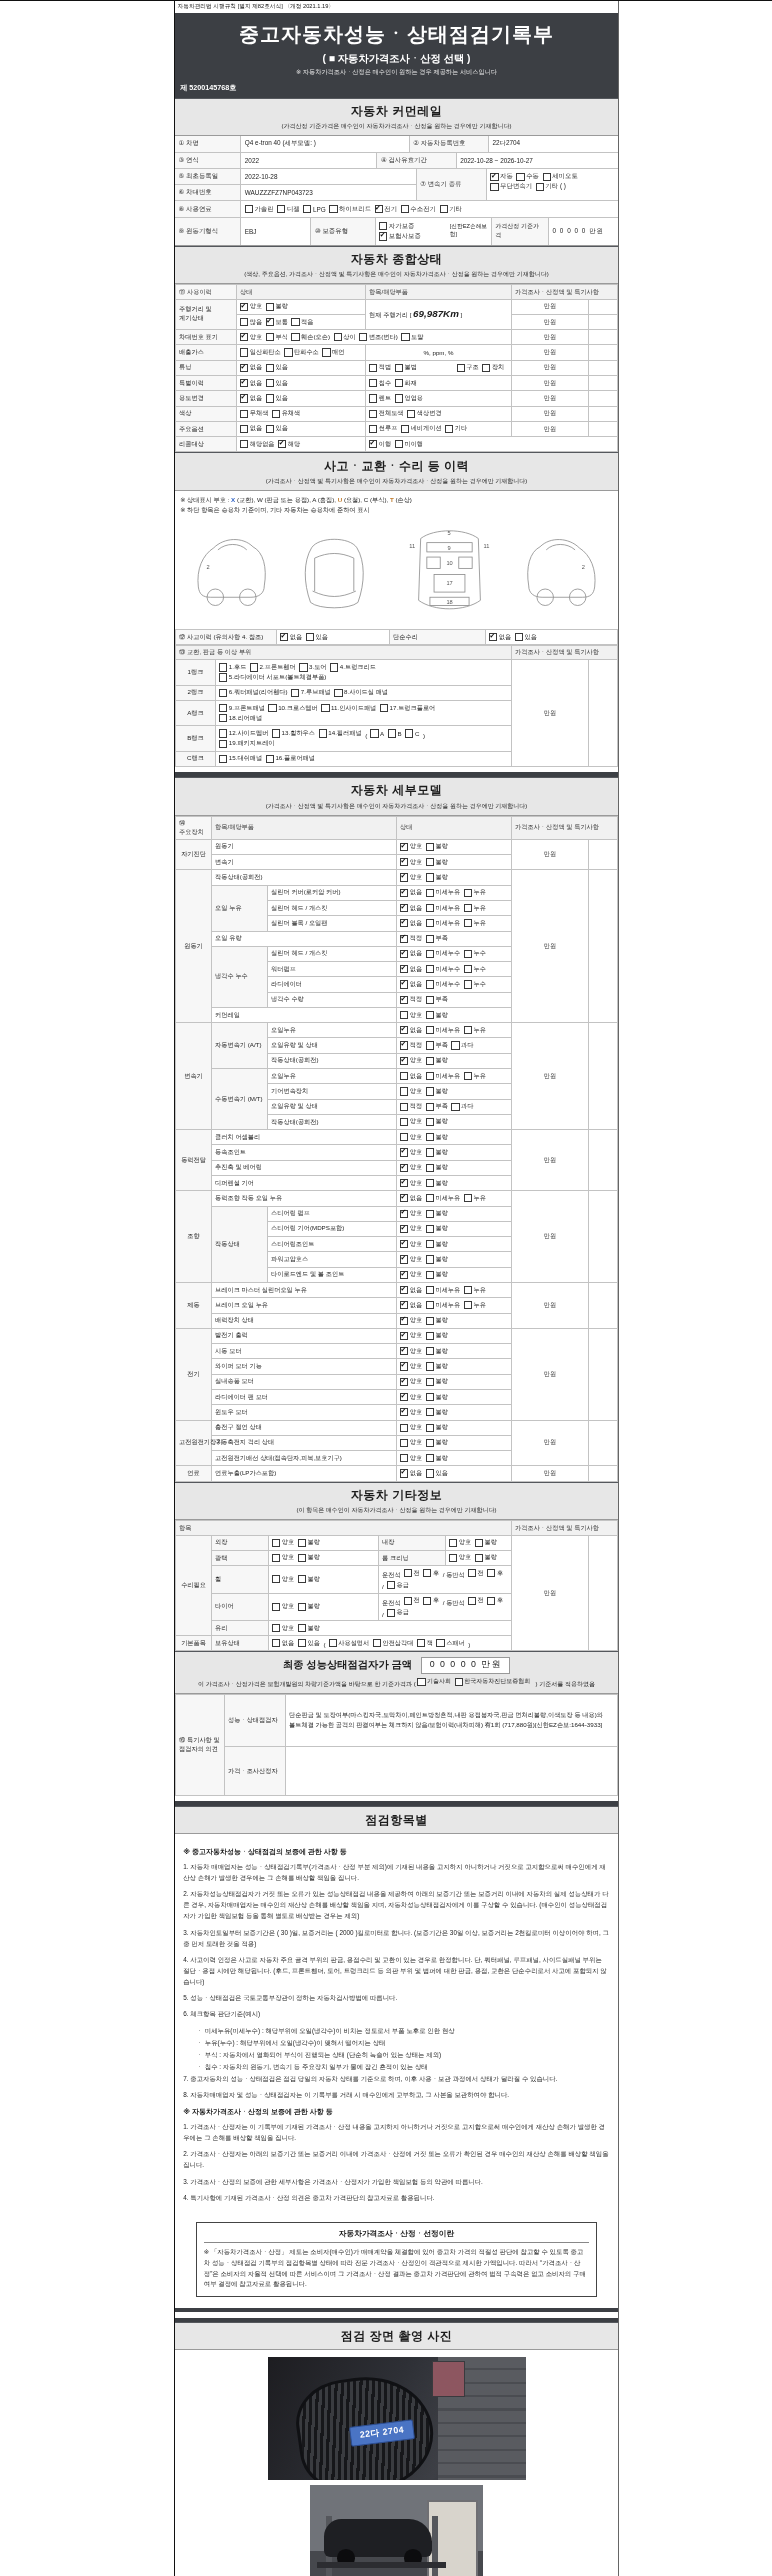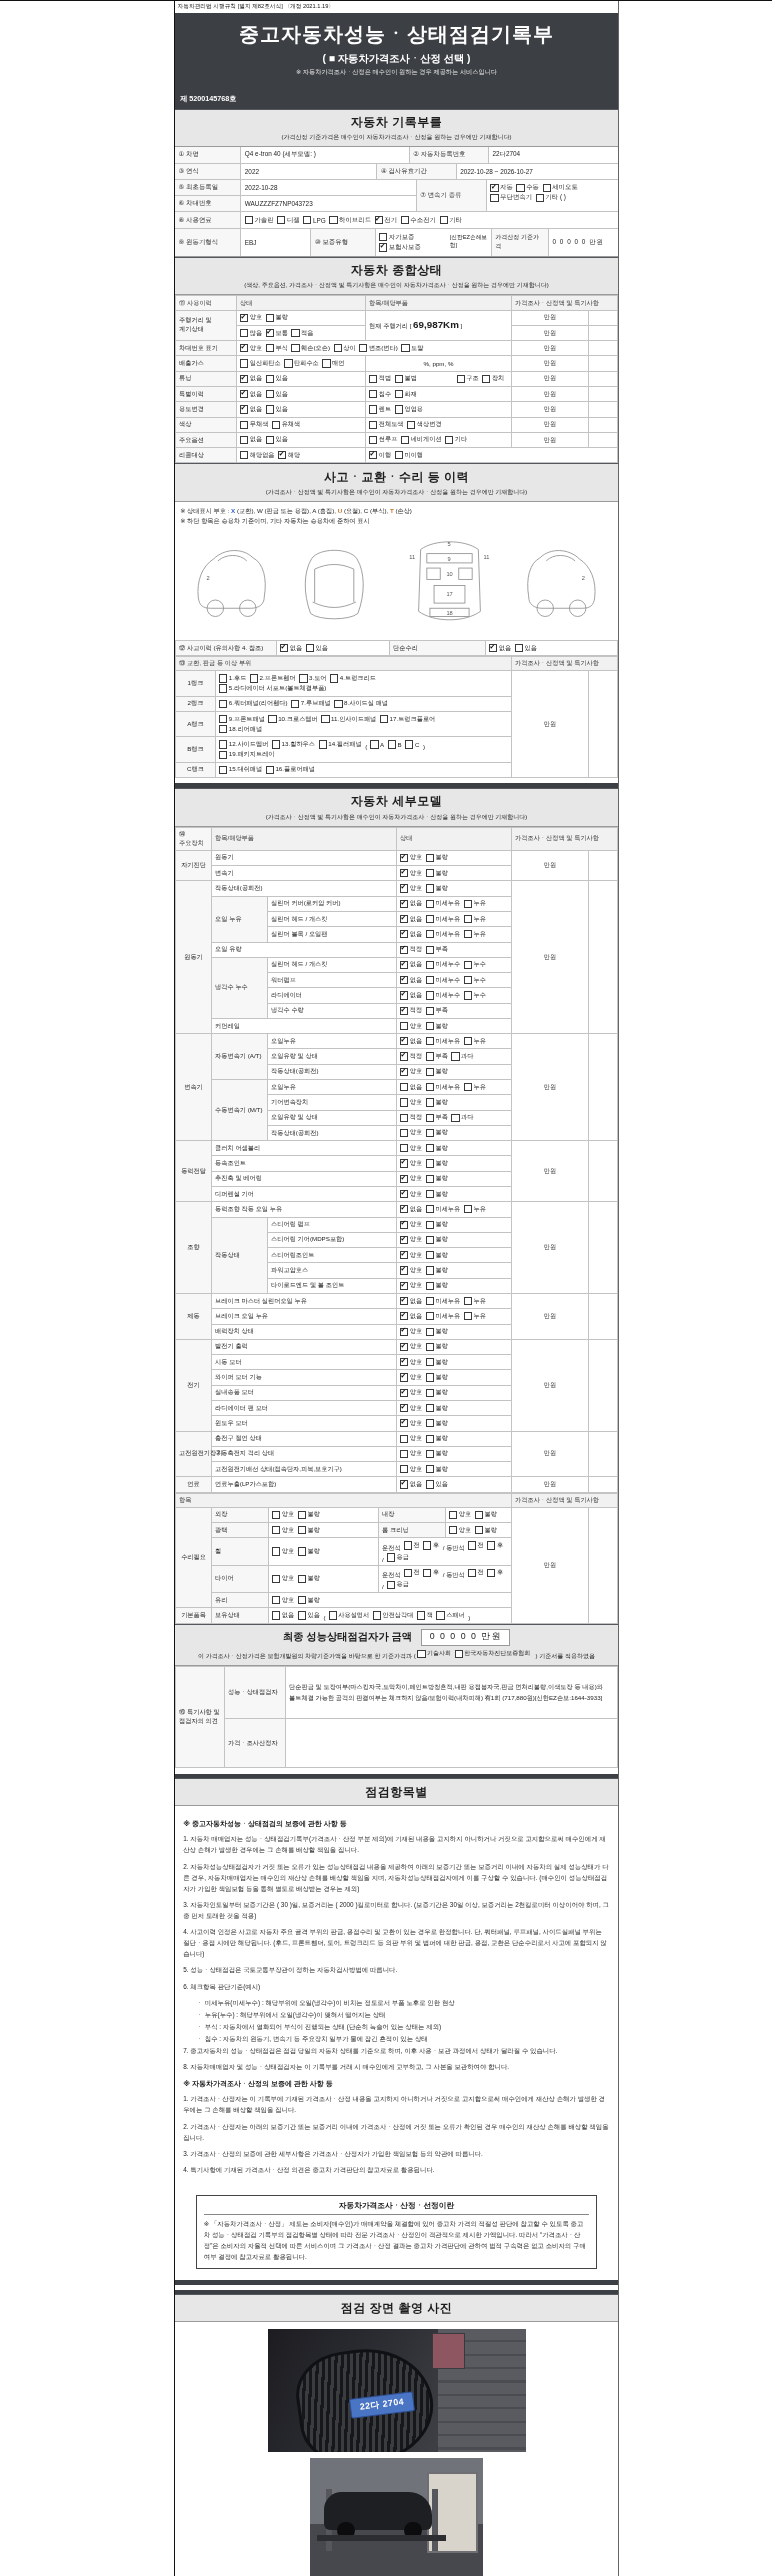--- a/index.html
+++ b/index.html
@@ -6,39 +6,39 @@
   body{width:773px;height:2576px;background:#fff;position:relative;
        font-family:"Liberation Sans","DejaVu Sans",sans-serif;color:#1c1c1c;}
   .topline{position:absolute;left:0;top:0;width:100%;height:1px;background:#111;}
   .frame{position:absolute;left:174px;top:1px;width:443px;border-left:1px solid #111;border-right:0.5px solid #666;background:#fff;}
   .topnote{font-size:5.7px;padding:1.5px 2.6px 2.1px;color:#111;}
   
   .band{background:#3c3f44;color:#fff;text-align:center;padding:8.2px 5.2px 4.1px;}
   .band .t{font-size:20px;font-weight:bold;letter-spacing:1px;}
   .band .s{font-size:10.3px;font-weight:bold;margin-top:4.1px;}
   .band .n{font-size:6.2px;margin-top:2.6px;color:#e8e8e8;}
-  .band .docno{text-align:left;font-size:7.2px;margin-top:17px;font-weight:bold;}
+  .band .docno{text-align:left;font-size:7.2px;margin-top:6px;font-weight:bold;}
   
   .sech{background:#e7e7e7;border-top:1.5px solid #55585d;border-bottom:0.5px solid #9a9a9a;text-align:center;padding:4.6px 3.1px 4.1px;}
   .sech .t{font-size:12px;font-weight:bold;letter-spacing:0.5px;}
   .sech .s{font-size:6px;margin-top:2.1px;color:#222;}
   .divider{height:4.6px;background:#3c3f44;}
   .gap{height:5.2px;background:#fff;}
   
   table{width:100%;border-collapse:collapse;table-layout:fixed;}
   td,th{border:0.5px solid #c3c3c3;font-size:6.2px;padding:2.1px 3.1px;vertical-align:middle;word-break:keep-all;}
   th{background:#f1f1f1;font-weight:normal;text-align:left;color:#333;}
   td.lab,th.lab{background:#f7f7f7;}
   td.ctr{text-align:center;}
   td.price{text-align:center;color:#333;}
   .cb{display:inline-flex;align-items:center;margin:0.5px 3.6px 0.5px 0;white-space:nowrap;}
   .bx{display:inline-block;width:6.2px;height:6.2px;border:1px solid #3a3a3a;margin-right:1.5px;position:relative;background:#fff;flex:none;}
   .bx.on::after{content:"✔";position:absolute;left:-0.5px;top:-2.1px;font-size:6.7px;font-weight:bold;color:#111;}
   .mt{margin-right:3.1px;}
-  .big{font-size:9.8px;font-weight:bold;}
+  .big{font-size:9.8px;font-weight:bold;font-style:italic;}
   
   .brow{display:flex;border-bottom:0.5px solid #c3c3c3;align-items:stretch;}
   .brow>div{padding:3.1px 3.6px;font-size:6.4px;display:flex;align-items:center;border-right:0.5px solid #c3c3c3;}
   .brow>div:last-child{border-right:none;}
   .blab{background:#f7f7f7;width:58px;flex:none;}
   
   .notes{font-size:6.2px;padding:4.1px 5.2px 1px;line-height:1.55;}
   .codeX{color:#2f62c4;font-weight:bold;} .codeU{color:#c07a2a;font-weight:bold;} .codeT{color:#c07a2a;font-weight:bold;}
   .diagrams{display:flex;justify-content:space-around;align-items:center;padding:7.2px 2.1px 8.2px;}
   .diagrams svg{display:block;}
@@ -81,21 +81,21 @@
   <div class="topnote">자동차관리법 시행규칙 [별지 제82호서식] 〈개정 2021.1.19〉</div>
 
   <div class="band">
     <div class="t">중고자동차성능ㆍ상태점검기록부</div>
     <div class="s">( ■ 자동차가격조사ㆍ산정 선택 )</div>
     <div class="n">※ 자동차가격조사ㆍ산정은 매수인이 원하는 경우 제공하는 서비스입니다</div>
     <div class="docno">제 5200145768호</div>
   </div>
 
   <div class="sech">
-    <div class="t">자동차 기록부를</div>
+    <div class="t">자동차 커먼레일</div>
     <div class="s">(가격산정 기준가격은 매수인이 자동차가격조사ㆍ산정을 원하는 경우에만 기재합니다)</div>
   </div>
   <div>
     <div class="brow">
       <div class="blab">① 차명</div>
       <div style="flex:1">Q4 e-tron 40 (세부모델: )</div>
       <div class="blab" style="width:71px">② 자동차등록번호</div>
       <div style="width:122px;flex:none">22다2704</div>
     </div>
     <div class="brow">
@@ -562,20 +562,24 @@
         <tr>
           <td class="lab ctr" rowspan="1">연료</td>
           <td colspan="2">연료누출(LP가스포함)</td>
           <td><span class="cb"><span class="bx on"></span>없음</span><span class="cb"><span class="bx"></span>있음</span></td>
           <td class="price" rowspan="1">만원</td>
           <td rowspan="1"></td>
         </tr>
       </tbody>
   </table>
 
+  <div class="sech">
+    <div class="t">자동차 기타정보</div>
+    <div class="s">(이 항목은 매수인이 자동차가격조사ㆍ산정을 원하는 경우에만 기재합니다)</div>
+  </div>
   <table>
     <colgroup>
         <col style="width:36px">
         <col style="width:57px">
         <col style="width:110px">
         <col style="width:67px">
         <col>
         <col style="width:77px">
         <col style="width:29px">
       </colgroup>

